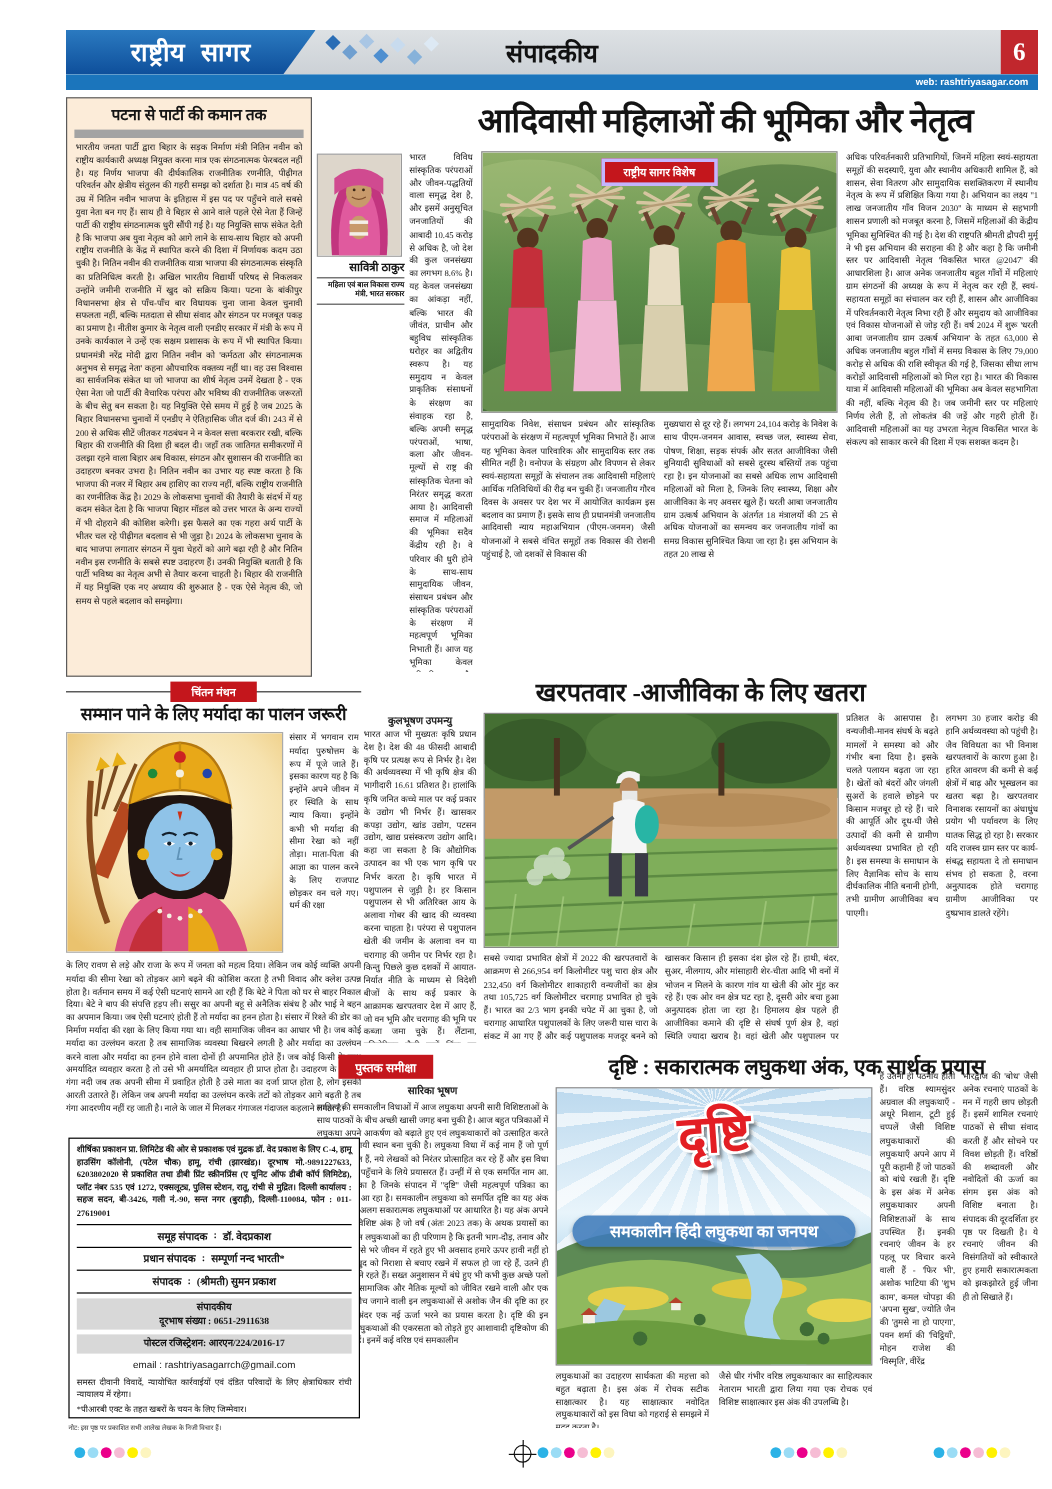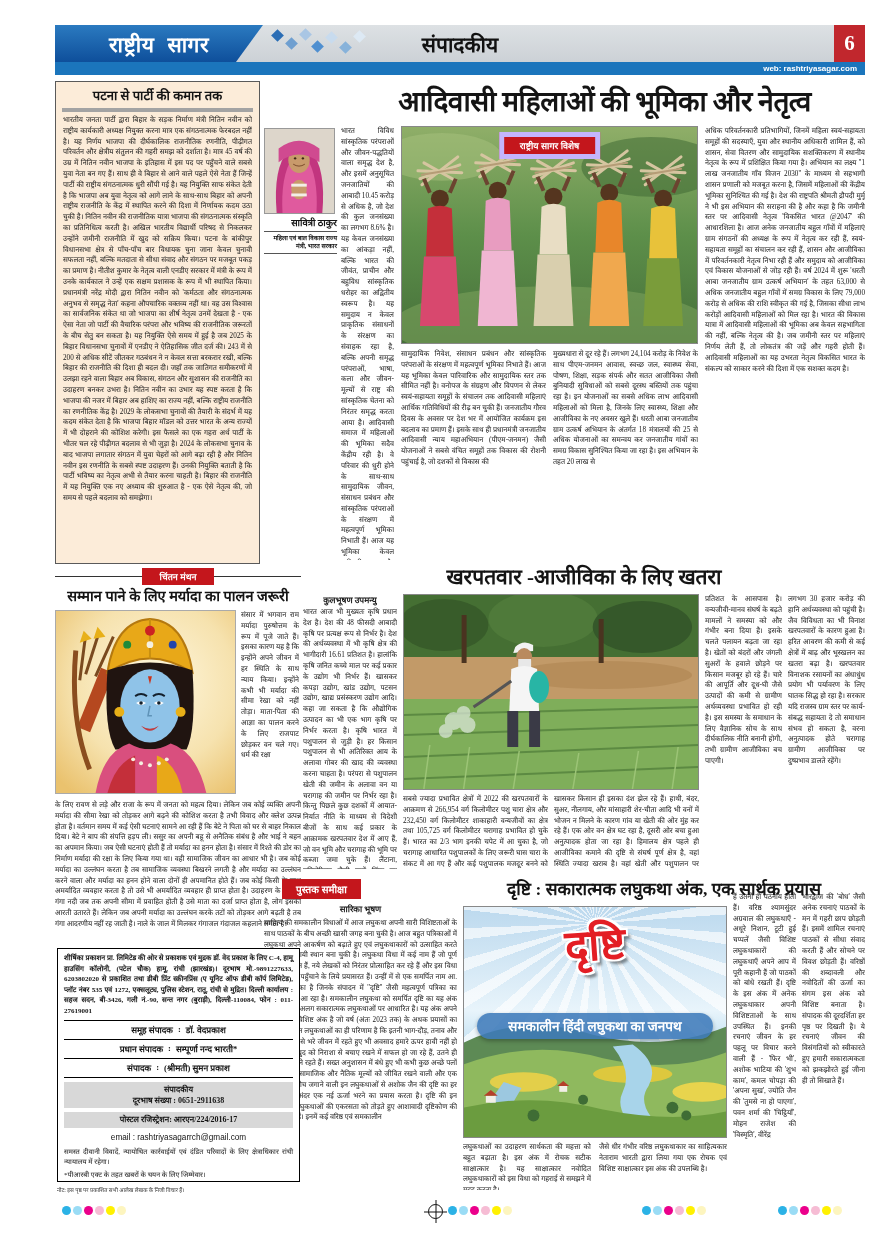--- a/index.html
+++ b/index.html
@@ -25,37 +25,37 @@
              color:#fff;font-size:8px;font-weight:700;text-align:right;line-height:13px;
              padding-right:8px;box-sizing:border-box;font-family:"Liberation Sans",sans-serif;}
   
   .bodytext{font-size:7.2px;line-height:1.5;text-align:justify;color:#151515;overflow:hidden;}
   .byline{font-size:8.5px;font-weight:700;text-align:center;color:#222;}
   .redlabel{background:#c4161c;color:#fff;font-weight:700;font-family:"Liberation Sans",sans-serif;}
   
   .patna{position:absolute;left:55px;top:81px;width:205px;height:483px;background:#fcecd9;
          border:1px solid #5a5a5a;box-sizing:border-box;}
   .patna h2{margin:4px 6px 3px;font-size:13px;font-weight:700;text-align:center;
-            border-bottom:4px solid #a3a3a3;padding-bottom:4px;}
+            border-bottom:7px solid #a3a3a3;padding-bottom:4px;}
   .patna .bodytext{margin:2px 7px;height:436px;}
   
   .main-art{position:absolute;left:264px;top:81px;width:601px;height:481px;}
   .main-art .headline{margin-left:80px;width:521px;height:42px;font-size:28px;font-weight:700;
                       text-align:center;line-height:42px;letter-spacing:-.5px;}
   .main-cols{display:flex;gap:7px;margin-top:3px;height:434px;}
   .colA{width:130px;height:434px;}
   .authorbox{float:left;width:73px;margin:2px 4px 2px 0;text-align:right;}
   .authorbox .ph{width:71px;height:86px;border:1px solid #999;box-sizing:border-box;}
   .authorbox .nm{font-size:9.5px;font-weight:700;margin-top:2px;}
   .authorbox .ds{font-size:6.2px;font-weight:700;border-top:1px solid #555;border-bottom:1px solid #555;
                  padding:2px 0;margin-top:2px;line-height:1.35;}
   .colMid{width:297px;}
   .photo-wrap{position:relative;width:297px;height:218px;border:1px solid #888;box-sizing:border-box;}
   .photo-tag{position:absolute;top:5px;left:50%;transform:translateX(-50%);
-             font-size:9px;padding:2px 16px;border:5px solid #c4b5fd;white-space:nowrap;}
+             font-size:9px;padding:2px 16px;border:3px solid #c4b5fd;white-space:nowrap;}
   .mid-cols{display:flex;gap:7px;margin-top:5px;height:206px;}
   .mid-cols .bodytext{width:145px;height:206px;}
   .colR{width:160px;height:434px;}
   
   .khar{position:absolute;left:303px;top:564px;width:562px;height:310px;}
   .khar .headline{font-size:21px;font-weight:700;text-align:center;height:27px;line-height:26px;}
   .khar-cols{display:flex;gap:6px;margin-top:3px;height:278px;}
   .khar-L{width:94px;}
   .khar-L .bodytext{height:262px;margin-top:2px;}
   .khar-M{width:296px;}

